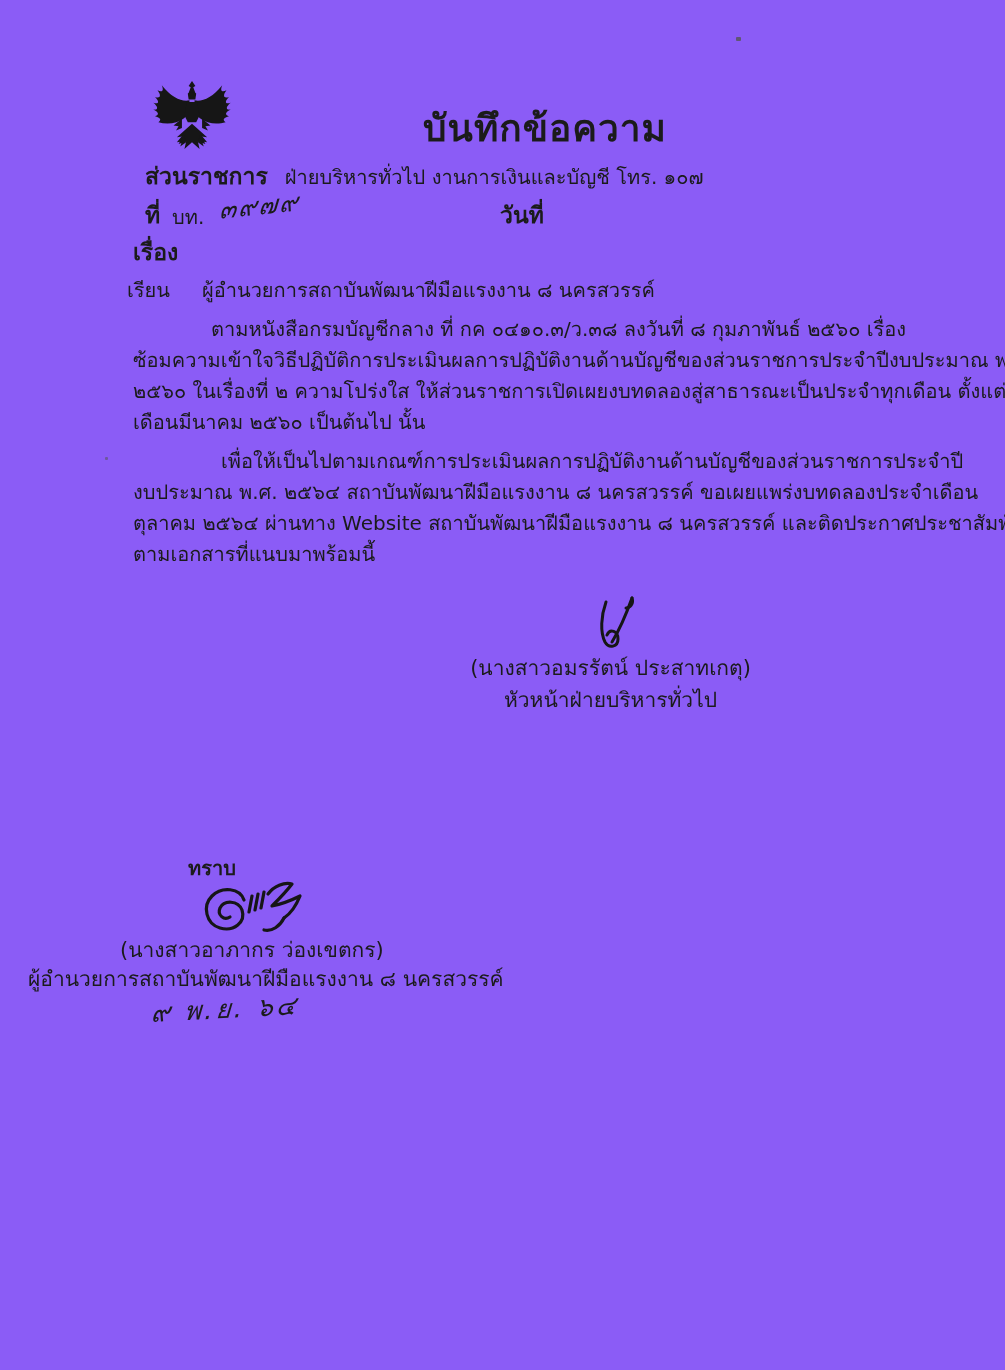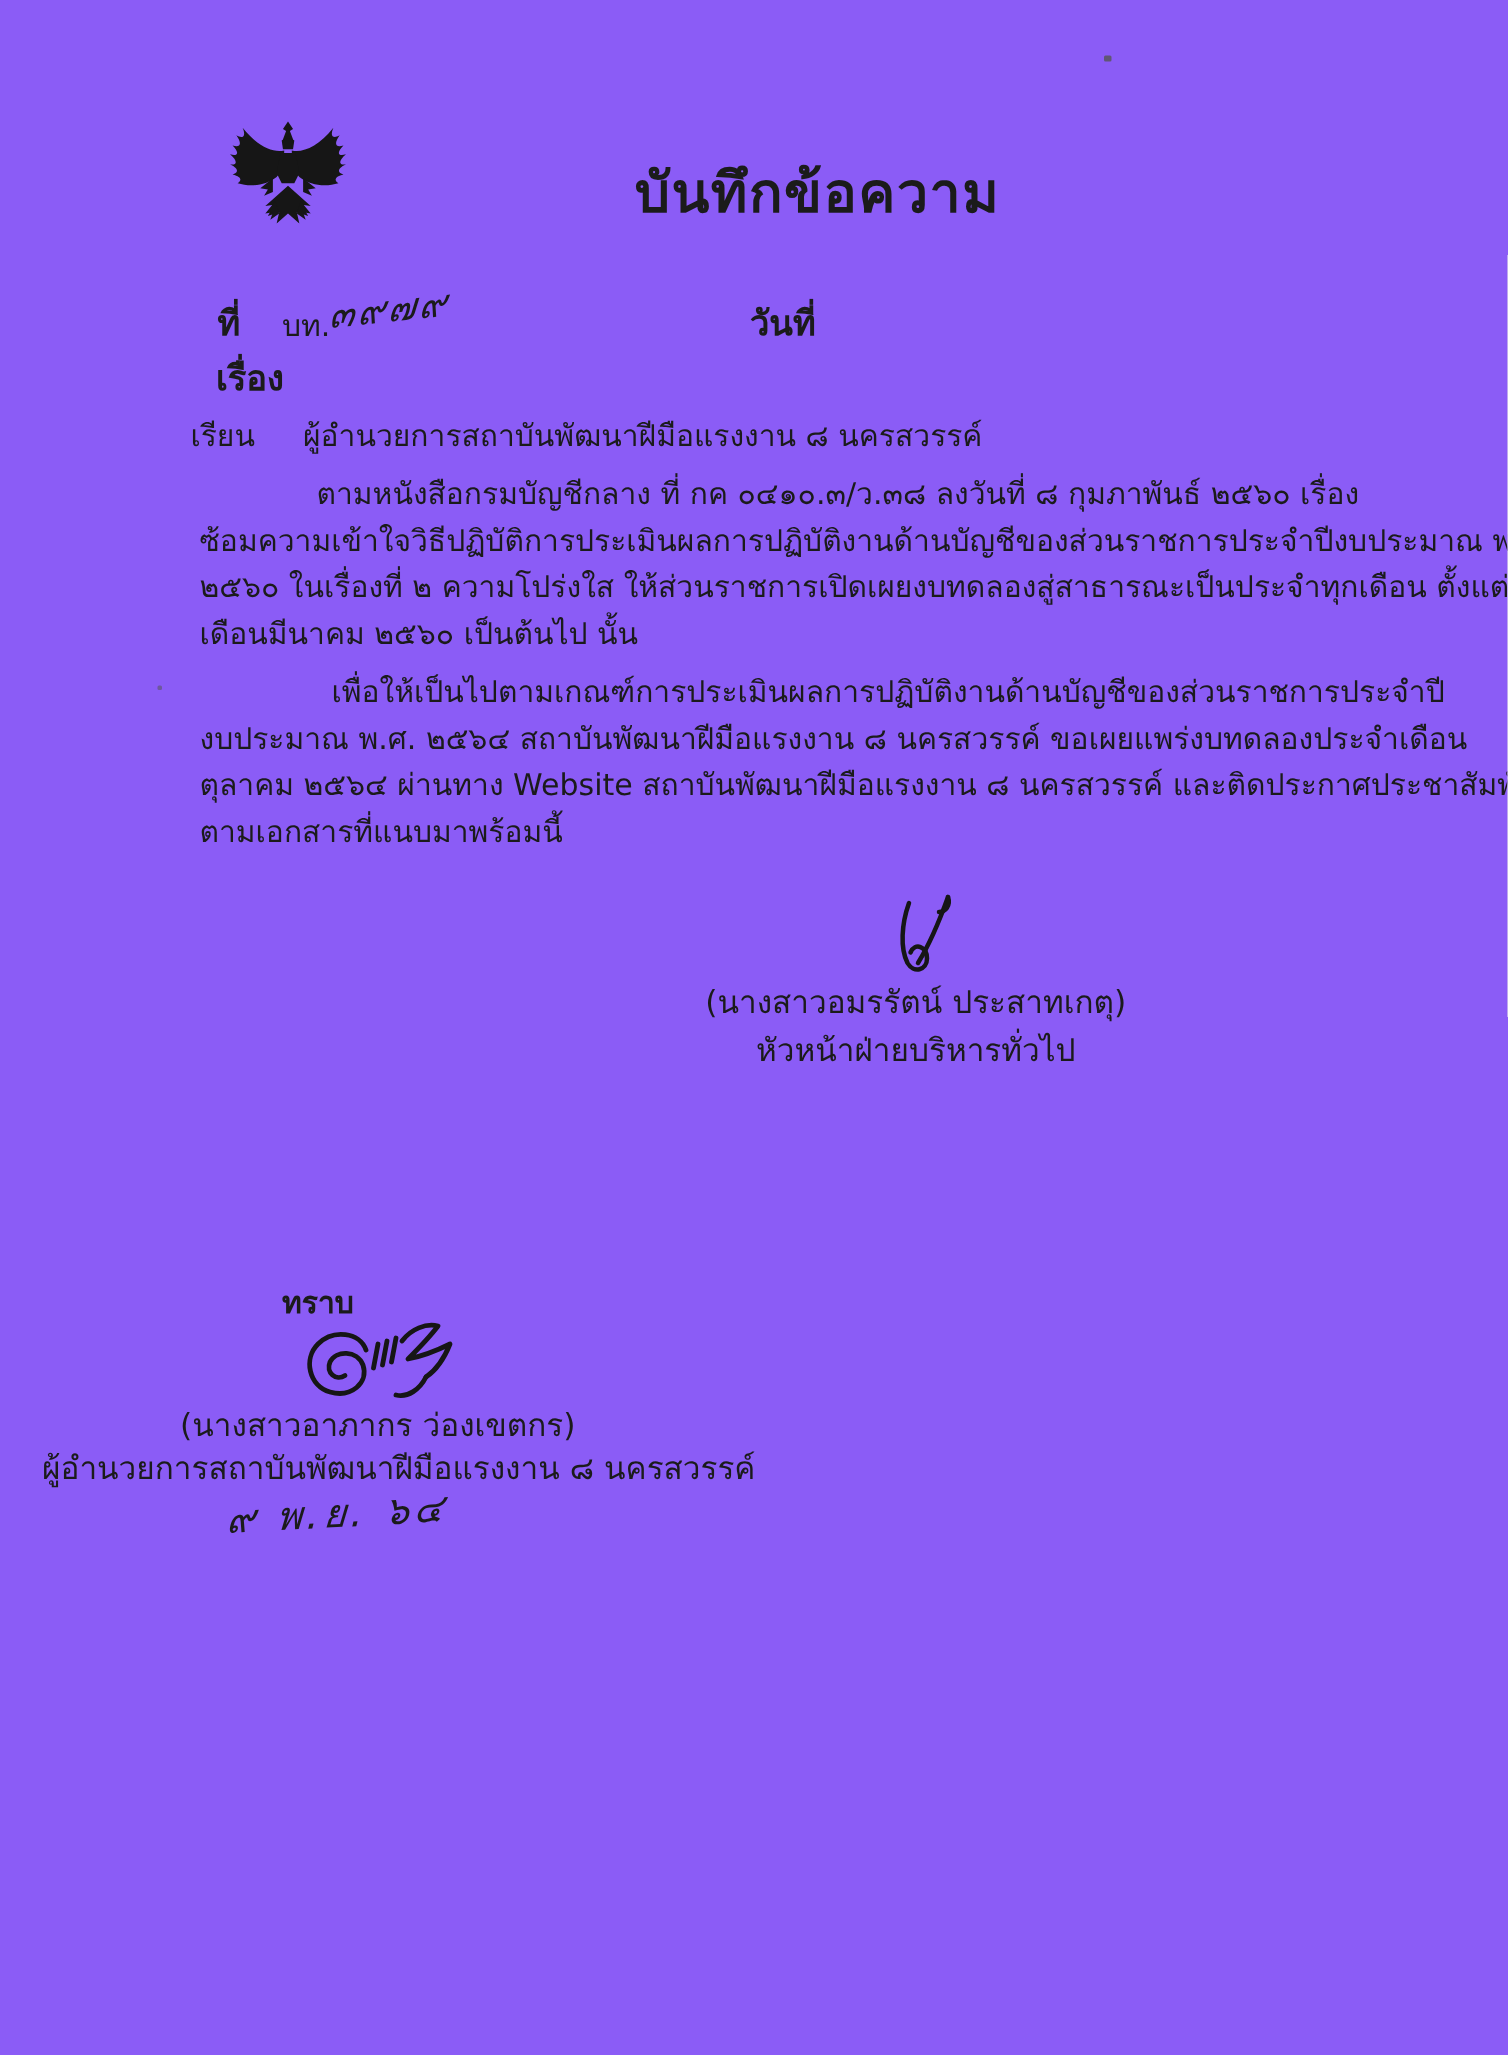--- a/index.html
+++ b/index.html
@@ -62,27 +62,31 @@
       <path d="M62 46 l10 8 -6 1 3 5 -7 -3 z"></path>
 
       <path d="M50 52 l18 16 -7 -1 5 9 -9 -3 2 9 -9 -8 -9 8 2 -9 -9 3 5 -9 -7 1 z"></path>
       <path d="M40 64 l-8 10 6 -1 -2 6 7 -5 z"></path>
       <path d="M60 64 l8 10 -6 -1 2 6 -7 -5 z"></path>
     </g>
   </svg>
 
   <div class="abs title" style="left:320px;top:98px;width:450px">บันทึกข้อความ</div>
 
+  <div class="abs" style="left:145px;top:158px">
+    <span class="lbl-bold">ส่วนราชการ</span>
+    <span class="val" style="margin-left:12px">ฝ่ายบริหารทั่วไป  งานการเงินและบัญชี    โทร. ๑๐๗</span>
+  </div>
 
   <div class="abs lbl-bold" style="left:145px;top:197px">ที่</div>
-  <div class="abs val" style="left:188px;top:201px">บท.</div>
+  <div class="abs val" style="left:172px;top:201px">บท.</div>
   <div class="abs hand" style="left:218px;top:190px">๓๙๗๙</div>
   <div class="abs lbl-bold" style="left:500px;top:197px">วันที่</div>
 
-  <div class="abs lbl-bold" style="left:144px;top:234px">เรื่อง</div>
+  <div class="abs lbl-bold" style="left:133px;top:234px">เรื่อง</div>
 
   <div class="abs val" style="left:127px;top:274px">เรียน</div>
   <div class="abs val" style="left:202px;top:274px">ผู้อำนวยการสถาบันพัฒนาฝีมือแรงงาน ๘ นครสวรรค์</div>
 
   <div class="abs" style="left:133px;top:314px">
     <div class="bodyline" style="padding-left:78px">ตามหนังสือกรมบัญชีกลาง  ที่ กค ๐๔๑๐.๓/ว.๓๘  ลงวันที่ ๘ กุมภาพันธ์  ๒๕๖๐ เรื่อง</div>
     <div class="bodyline">ซ้อมความเข้าใจวิธีปฏิบัติการประเมินผลการปฏิบัติงานด้านบัญชีของส่วนราชการประจำปีงบประมาณ พ.ศ.</div>
     <div class="bodyline">๒๕๖๐ ในเรื่องที่ ๒ ความโปร่งใส ให้ส่วนราชการเปิดเผยงบทดลองสู่สาธารณะเป็นประจำทุกเดือน ตั้งแต่</div>
     <div class="bodyline">เดือนมีนาคม ๒๕๖๐ เป็นต้นไป นั้น</div>
   </div>

